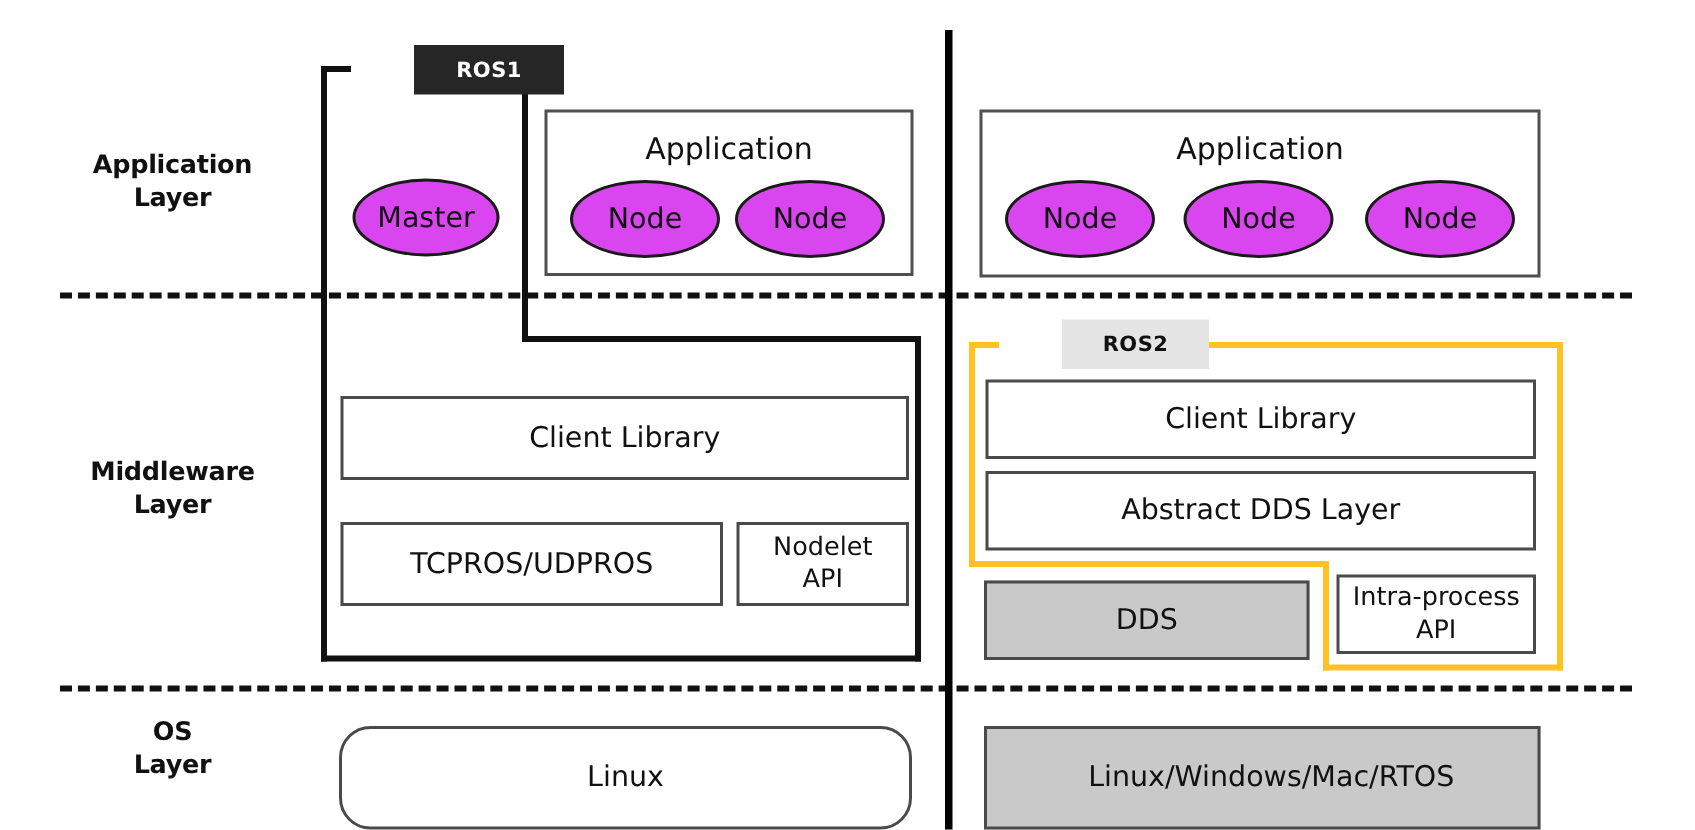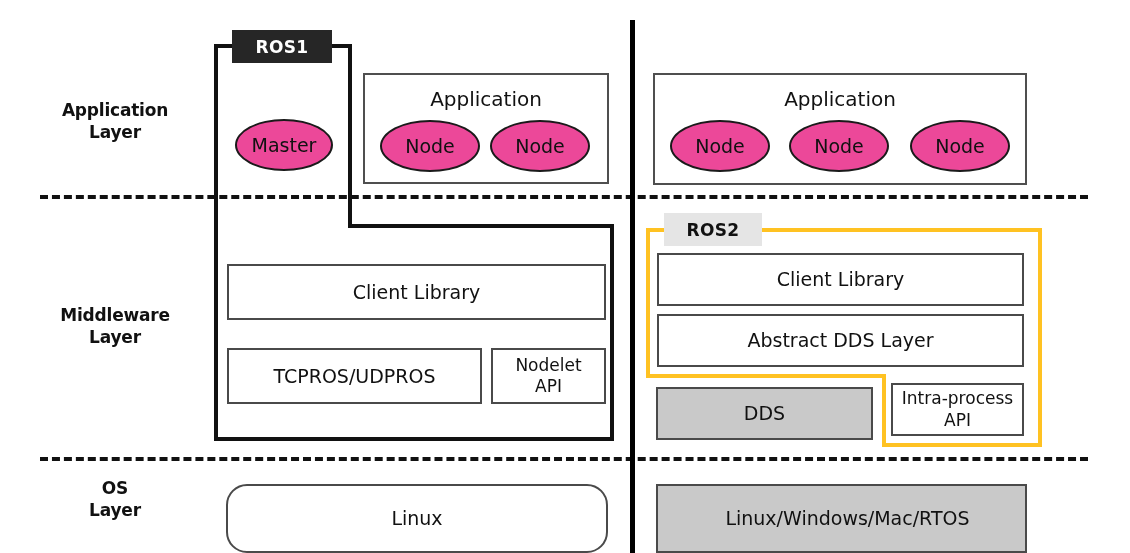--- a/index.html
+++ b/index.html
@@ -54,43 +54,44 @@
     text-align:center;
     font-size:20px;
     color:#111;
   }
 
   .ellipse{
     position:absolute;
     box-sizing:border-box;
     border:2px solid #1a1a1a;
     border-radius:50%;
-    background:#ec4899;
+    background:#d946ef;
     display:flex;
     align-items:center;
     justify-content:center;
     font-size:19px;
     color:#111;
   }
 
   
   .ros1-line{position:absolute;background:#111;}
 
   
   .ros2-line{position:absolute;background:#FFC222;}
 
   .tag{
     position:absolute;
     box-sizing:border-box;
     display:flex;
     align-items:center;
     justify-content:center;
     font-weight:bold;
-    font-size:17px;
+    font-size:14px;
     letter-spacing:0.3px;
+    margin-left:44px;
   }
   .tag.dark{background:#262626;color:#ffffff;}
   .tag.yellow{background:#e5e5e5;color:#111111;}
 
   .two-line{white-space:pre-line;font-size:17px;line-height:1.25;}
 </style>
 </head>
 <body>
 
 <div id="stage">

